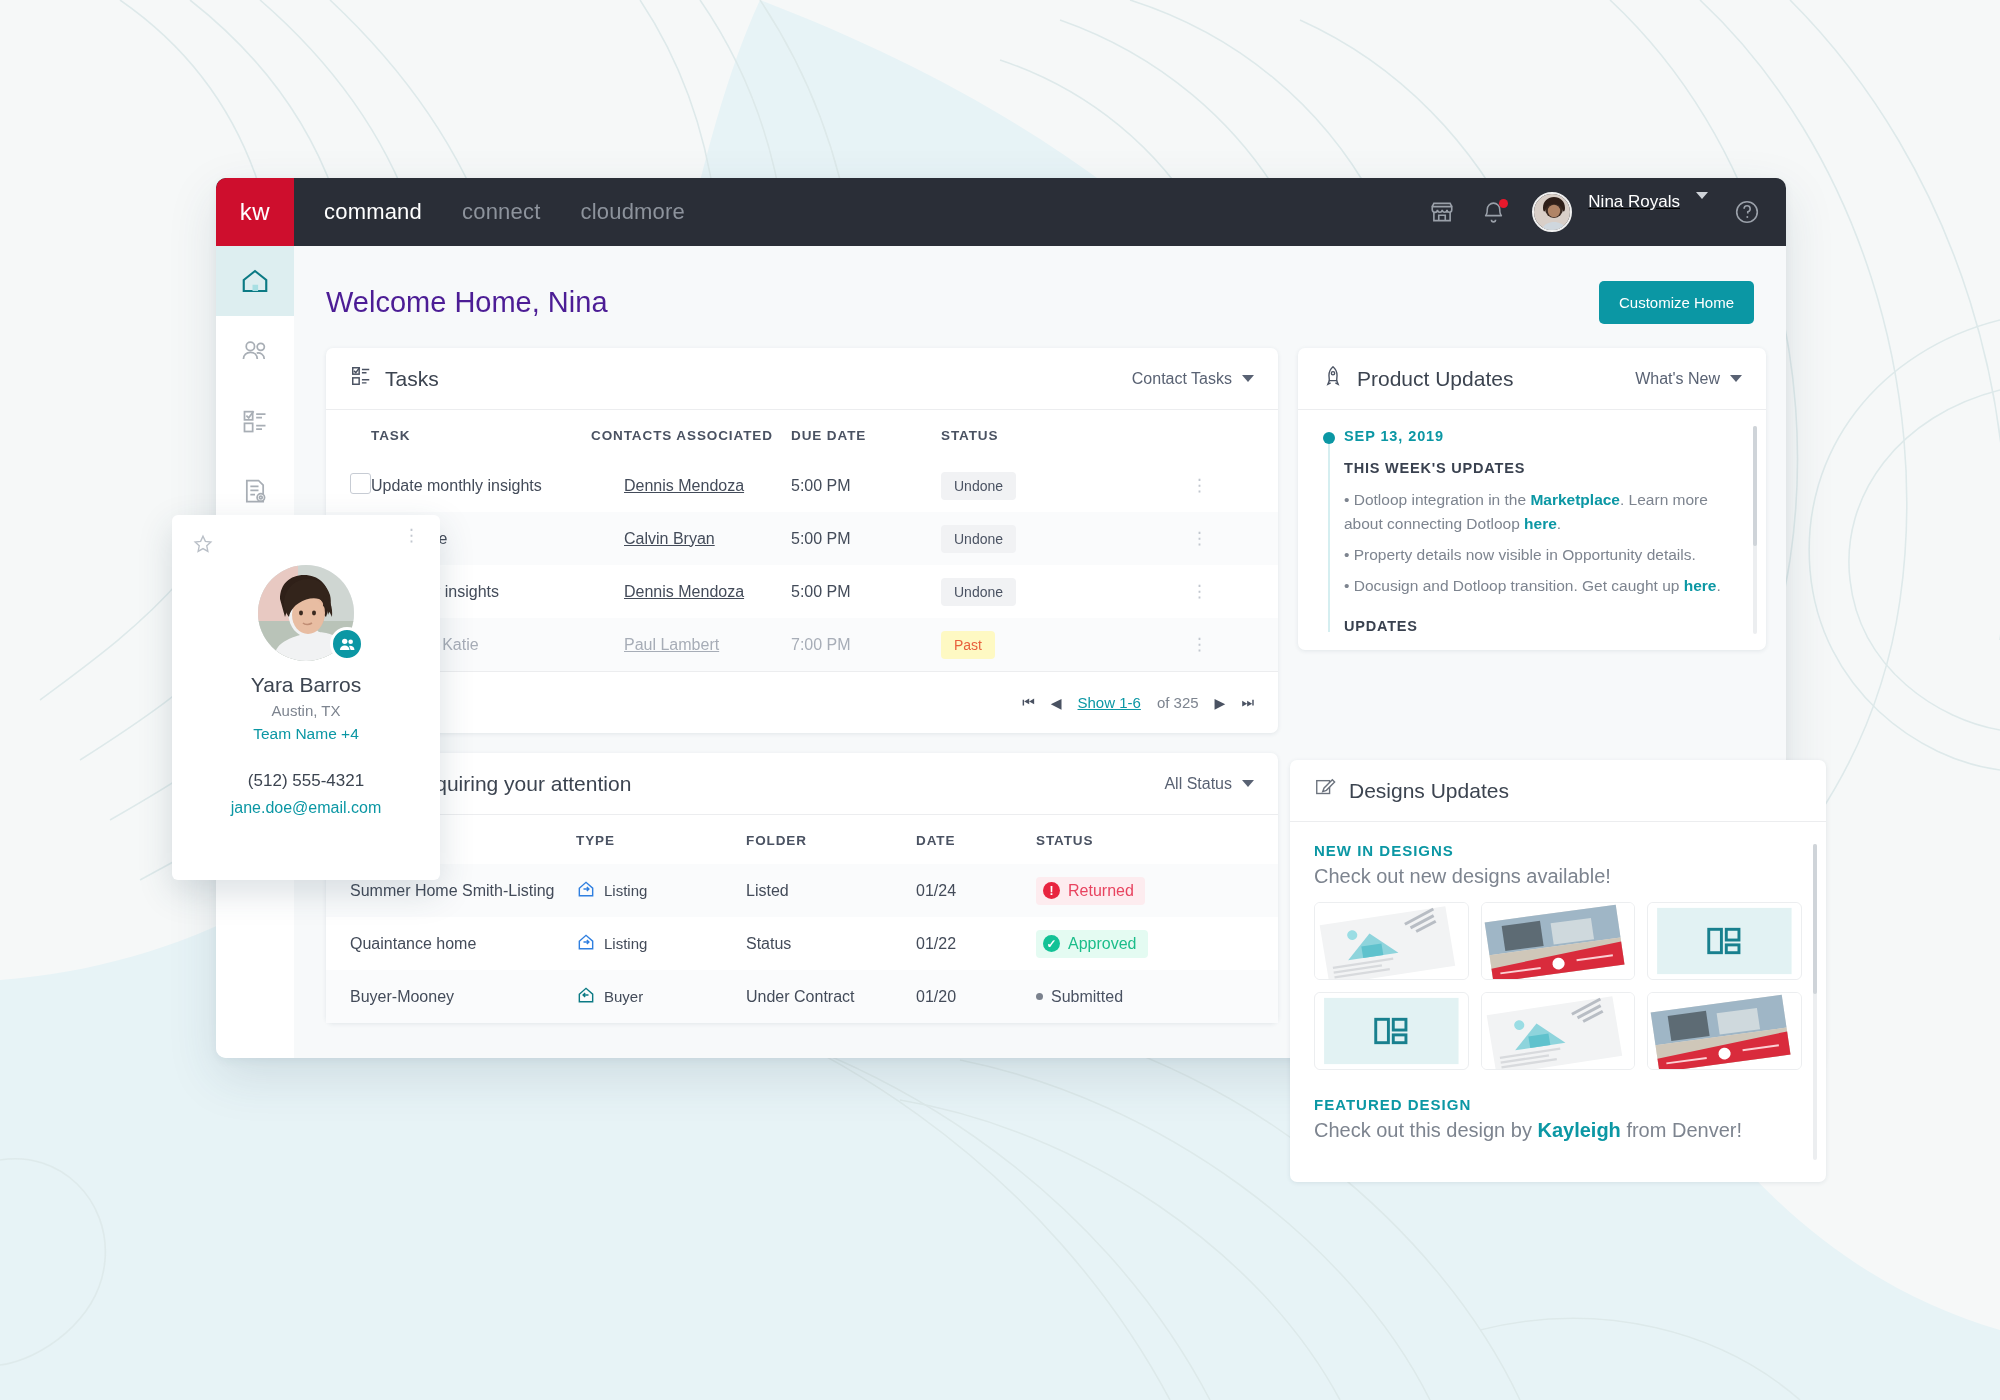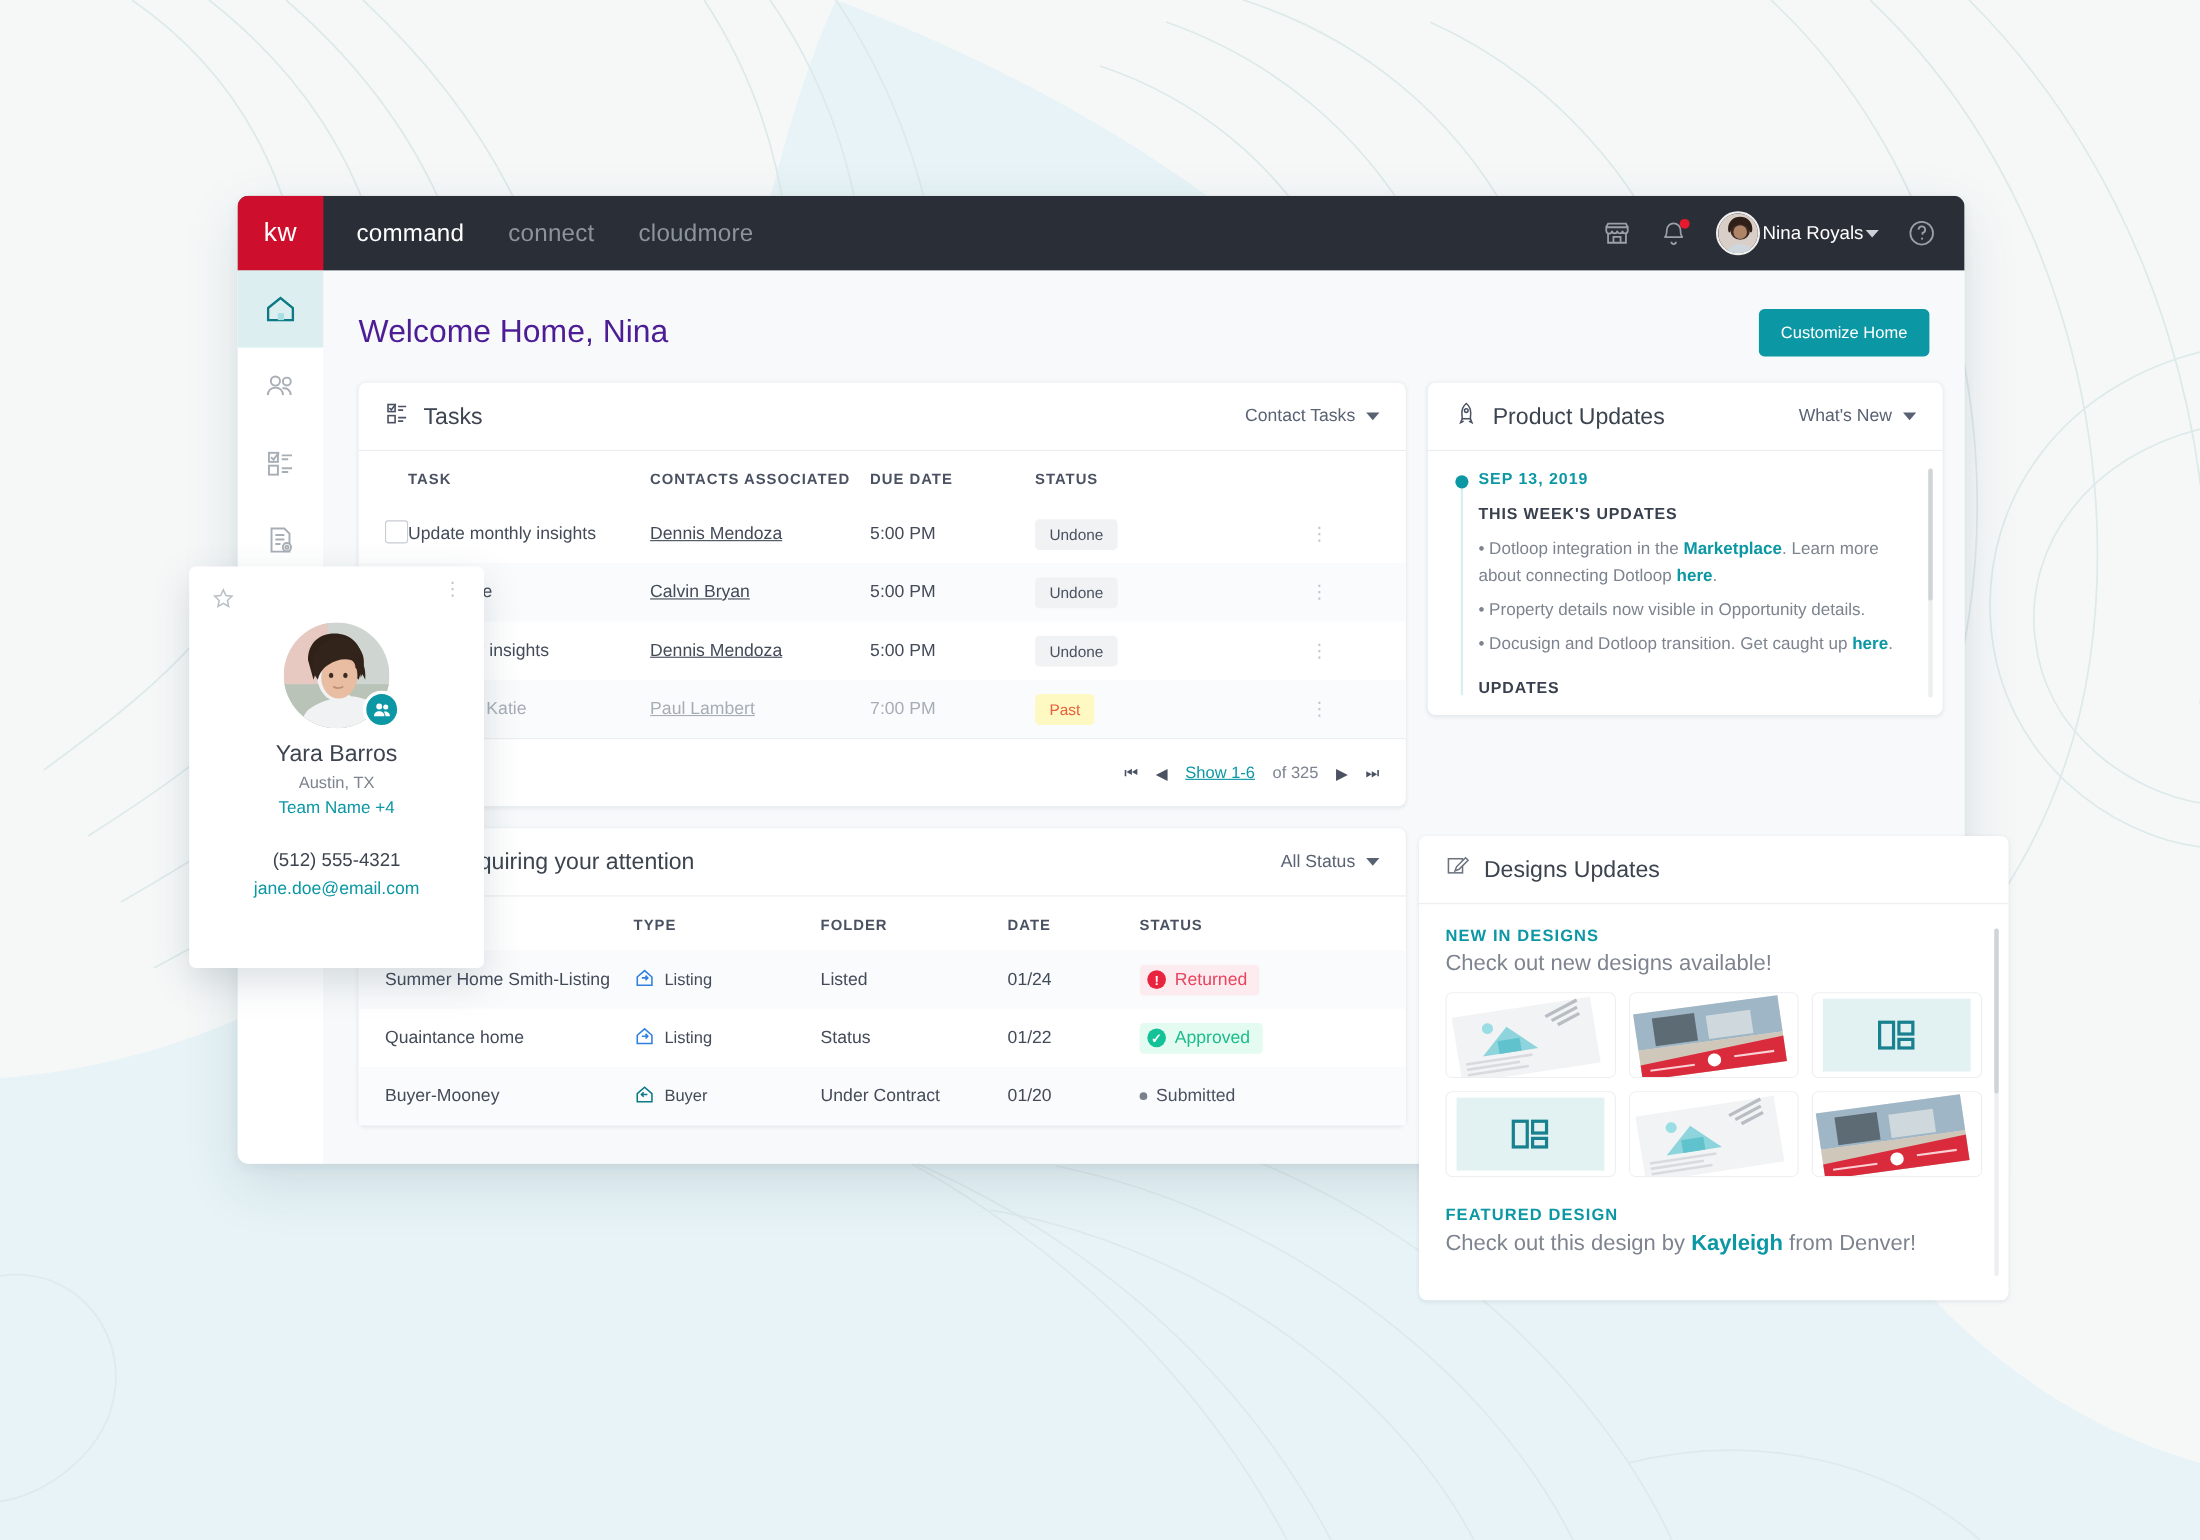--- a/index.html
+++ b/index.html
@@ -40,21 +40,21 @@
   }
   .nav-links { display: flex; align-items: center; gap: 40px; margin-left: 30px; }
   .nav-link { font-size: 22px; color: #8d939c; letter-spacing: .2px; cursor: pointer; }
   .nav-link.active { color: #ffffff; }
   .nav-right { margin-left: auto; display: flex; align-items: center; gap: 26px; padding-right: 26px; }
   .nav-icon { color: #9aa0a9; display: flex; align-items: center; position: relative; cursor: pointer; }
   .bell-dot {
     position: absolute; right: -2px; top: -1px;
     width: 9px; height: 9px; border-radius: 50%; background: #e8192c;
   }
-  .user-chip { display: flex; align-items: center; gap: 2px; cursor: pointer; }
+  .user-chip { display: flex; align-items: flex-start; gap: 16px; cursor: pointer; text-decoration: underline; }
   .avatar-nav {
     width: 40px; height: 40px; border-radius: 50%;
     border: 2px solid #f0f0f0; overflow: hidden; flex: none;
   }
   .user-name { color: #fff; font-size: 17px; }
   .caret { width: 0; height: 0; border-left: 6px solid transparent; border-right: 6px solid transparent; border-top: 7px solid #cfd3d8; }
 
   
   #sidebar {
     position: absolute; left: 0; top: 68px;
@@ -101,21 +101,21 @@
 
   
   table { width: 100%; border-collapse: collapse; }
   thead th {
     text-align: left; font-size: 13.5px; letter-spacing: .9px;
     color: #4a5262; font-weight: bold; padding: 18px 0 16px 0;
   }
   tbody td { font-size: 16px; color: #434b59; padding: 0; height: 53px; vertical-align: middle; }
   tbody tr.alt { background: #fafbfc; }
   tbody tr.dim td { color: #a7adb7; }
-  .link-u { color: #434b59; text-decoration: underline; cursor: pointer; }
+  .link-u { color: #434b59; text-decoration: underline; cursor: pointer; margin-left: 33px; }
   tbody tr.dim .link-u { color: #a7adb7; }
   .chk {
     width: 21px; height: 21px; border: 1.5px solid #c7ccd4;
     border-radius: 3px; background: #fff; cursor: pointer; display: inline-block;
   }
   .kebab { color: #c2c7cf; letter-spacing: 0; line-height: 5px; font-size: 17px; cursor: pointer; text-align: center; }
 
   .pill {
     display: inline-block; font-size: 14px; padding: 6px 13px; border-radius: 4px;
   }

